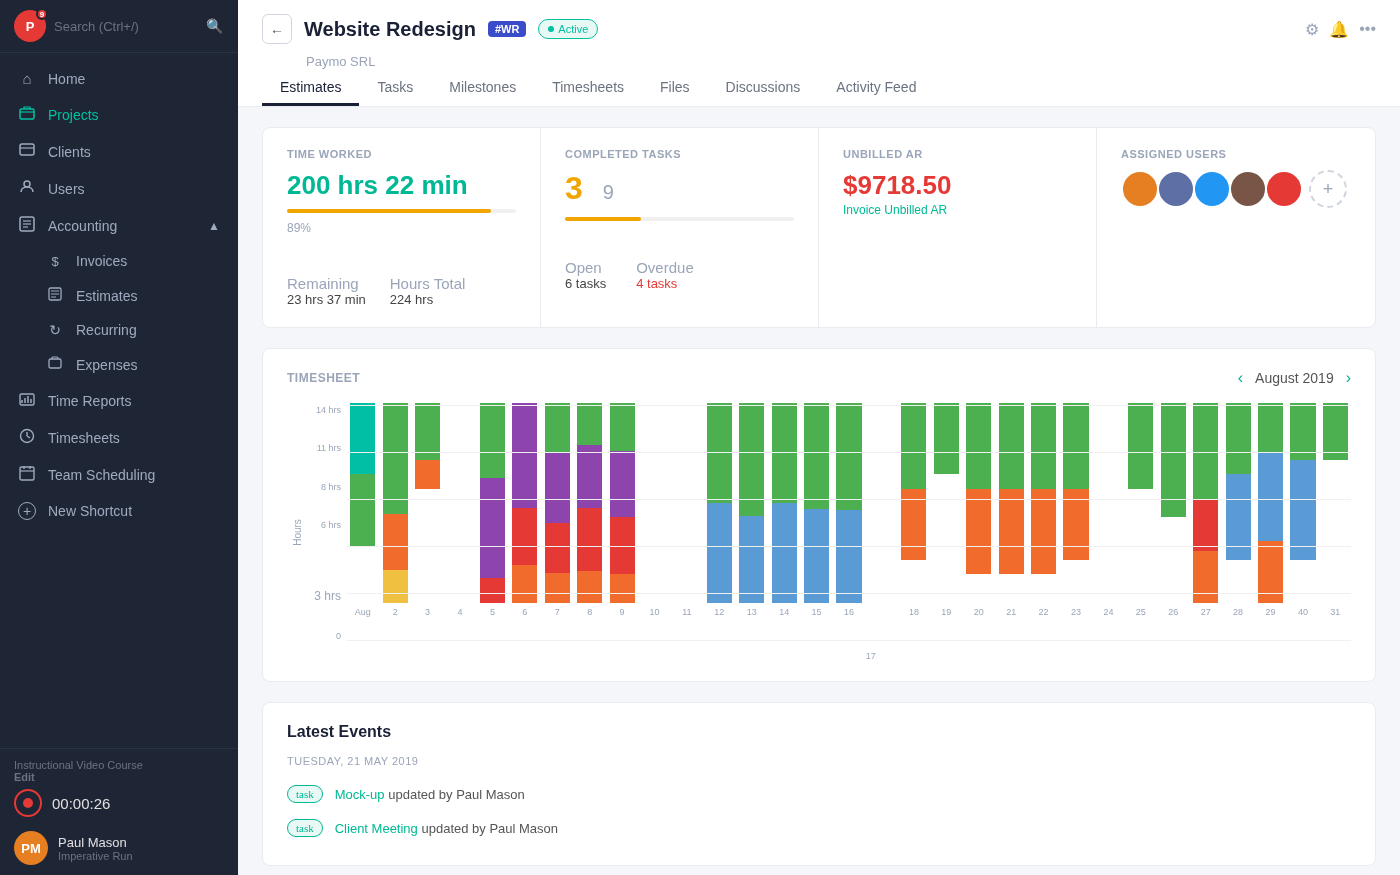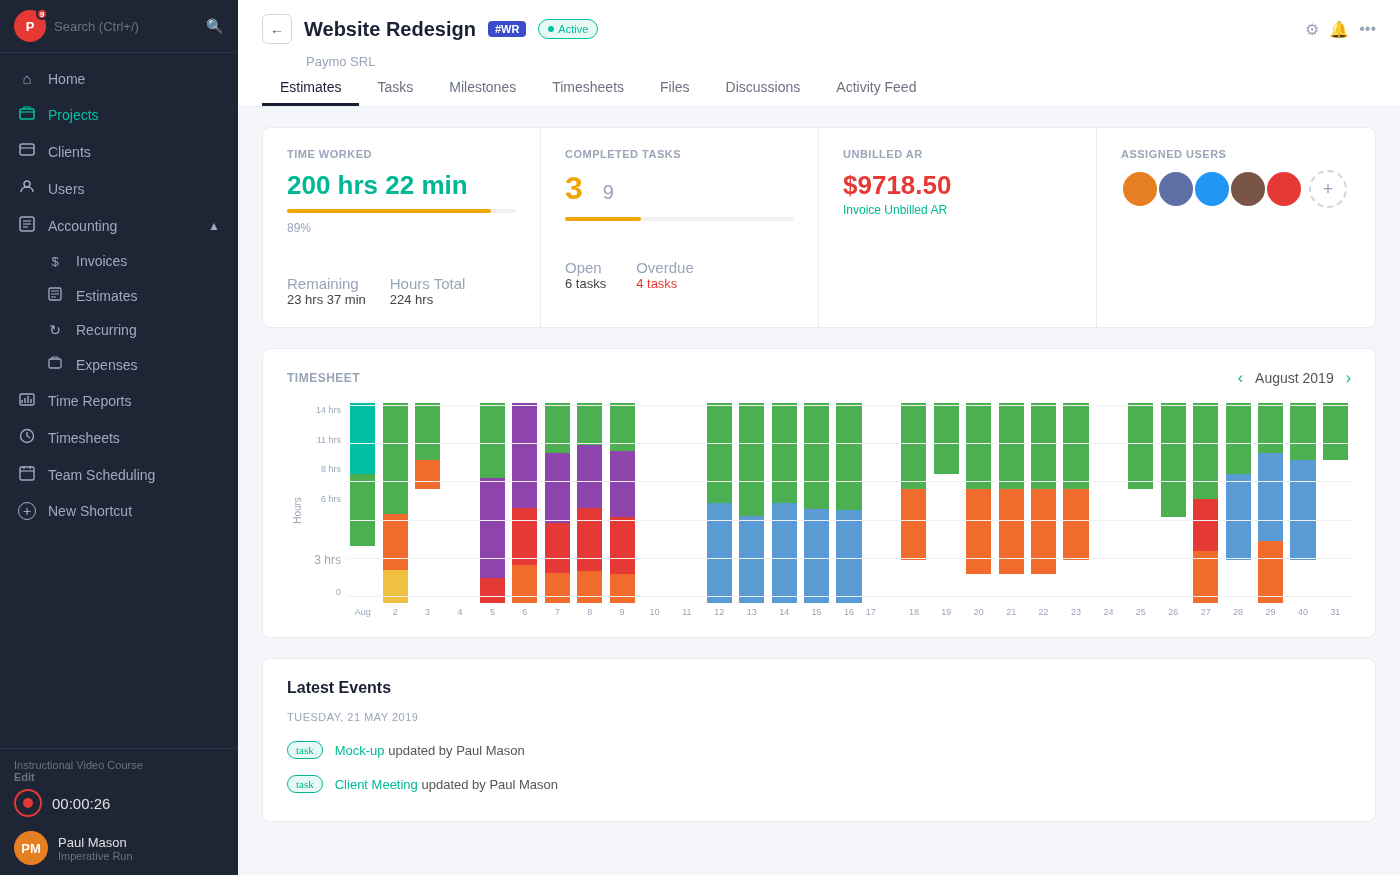--- a/index.html
+++ b/index.html
@@ -707,21 +707,21 @@
               <div style="flex: 1 1 0%; text-align: center; font-size: 9px; color: rgb(154, 165, 184);">7</div>
               <div style="flex: 1 1 0%; text-align: center; font-size: 9px; color: rgb(154, 165, 184);">8</div>
               <div style="flex: 1 1 0%; text-align: center; font-size: 9px; color: rgb(154, 165, 184);">9</div>
               <div style="flex: 1 1 0%; text-align: center; font-size: 9px; color: rgb(154, 165, 184);">10</div>
               <div style="flex: 1 1 0%; text-align: center; font-size: 9px; color: rgb(154, 165, 184);">11</div>
               <div style="flex: 1 1 0%; text-align: center; font-size: 9px; color: rgb(154, 165, 184);">12</div>
               <div style="flex: 1 1 0%; text-align: center; font-size: 9px; color: rgb(154, 165, 184);">13</div>
               <div style="flex: 1 1 0%; text-align: center; font-size: 9px; color: rgb(154, 165, 184);">14</div>
               <div style="flex: 1 1 0%; text-align: center; font-size: 9px; color: rgb(154, 165, 184);">15</div>
               <div style="flex: 1 1 0%; text-align: center; font-size: 9px; color: rgb(154, 165, 184);">16</div>
-              <div style="flex: 1 1 0%; text-align: left; font-size: 9px; color: rgb(154, 165, 184);">17</div>
+              <div style="flex: 1 1 0%; text-align: left; font-size: 9px; color: rgb(154, 165, 184); margin-top: 44px;">17</div>
               <div style="flex: 1 1 0%; text-align: center; font-size: 9px; color: rgb(154, 165, 184);">18</div>
               <div style="flex: 1 1 0%; text-align: center; font-size: 9px; color: rgb(154, 165, 184);">19</div>
               <div style="flex: 1 1 0%; text-align: center; font-size: 9px; color: rgb(154, 165, 184);">20</div>
               <div style="flex: 1 1 0%; text-align: center; font-size: 9px; color: rgb(154, 165, 184);">21</div>
               <div style="flex: 1 1 0%; text-align: center; font-size: 9px; color: rgb(154, 165, 184);">22</div>
               <div style="flex: 1 1 0%; text-align: center; font-size: 9px; color: rgb(154, 165, 184);">23</div>
               <div style="flex: 1 1 0%; text-align: center; font-size: 9px; color: rgb(154, 165, 184);">24</div>
               <div style="flex: 1 1 0%; text-align: center; font-size: 9px; color: rgb(154, 165, 184);">25</div>
               <div style="flex: 1 1 0%; text-align: center; font-size: 9px; color: rgb(154, 165, 184);">26</div>
               <div style="flex: 1 1 0%; text-align: center; font-size: 9px; color: rgb(154, 165, 184);">27</div>

